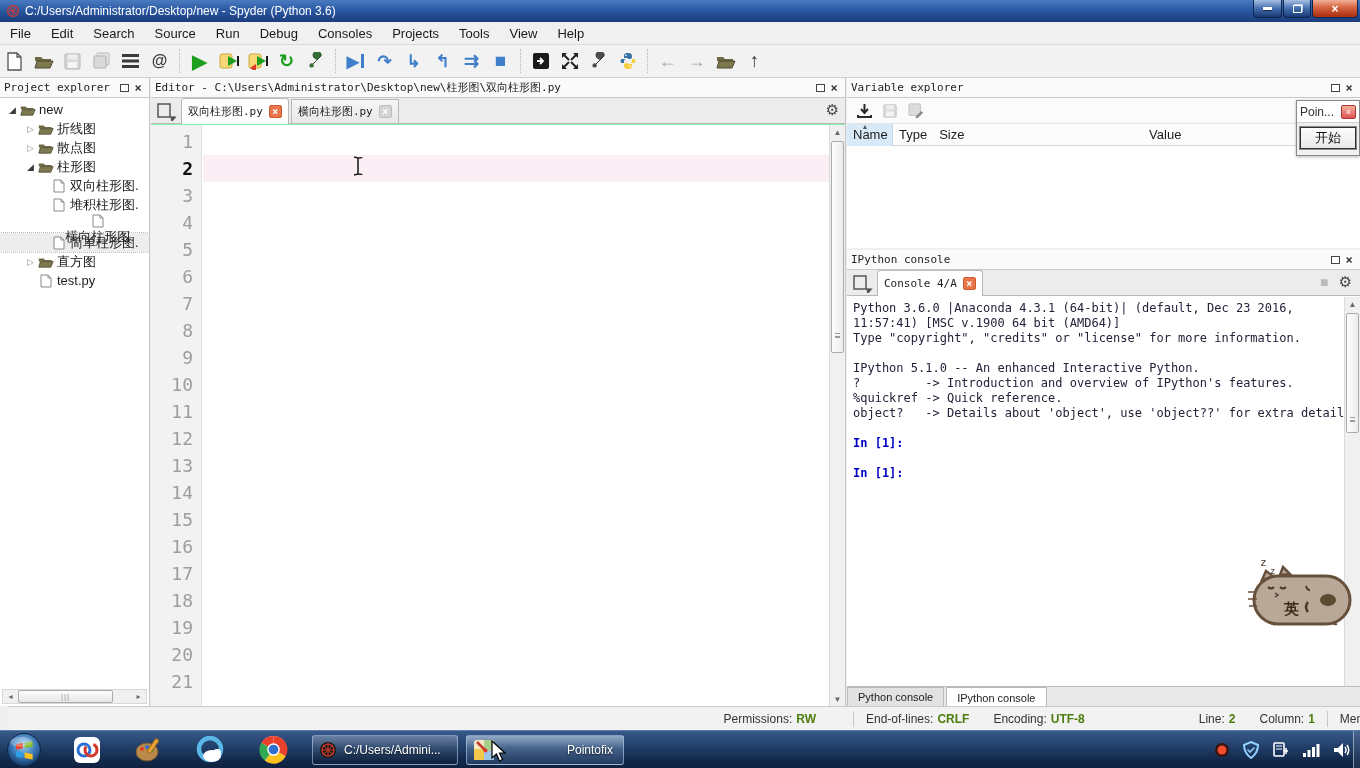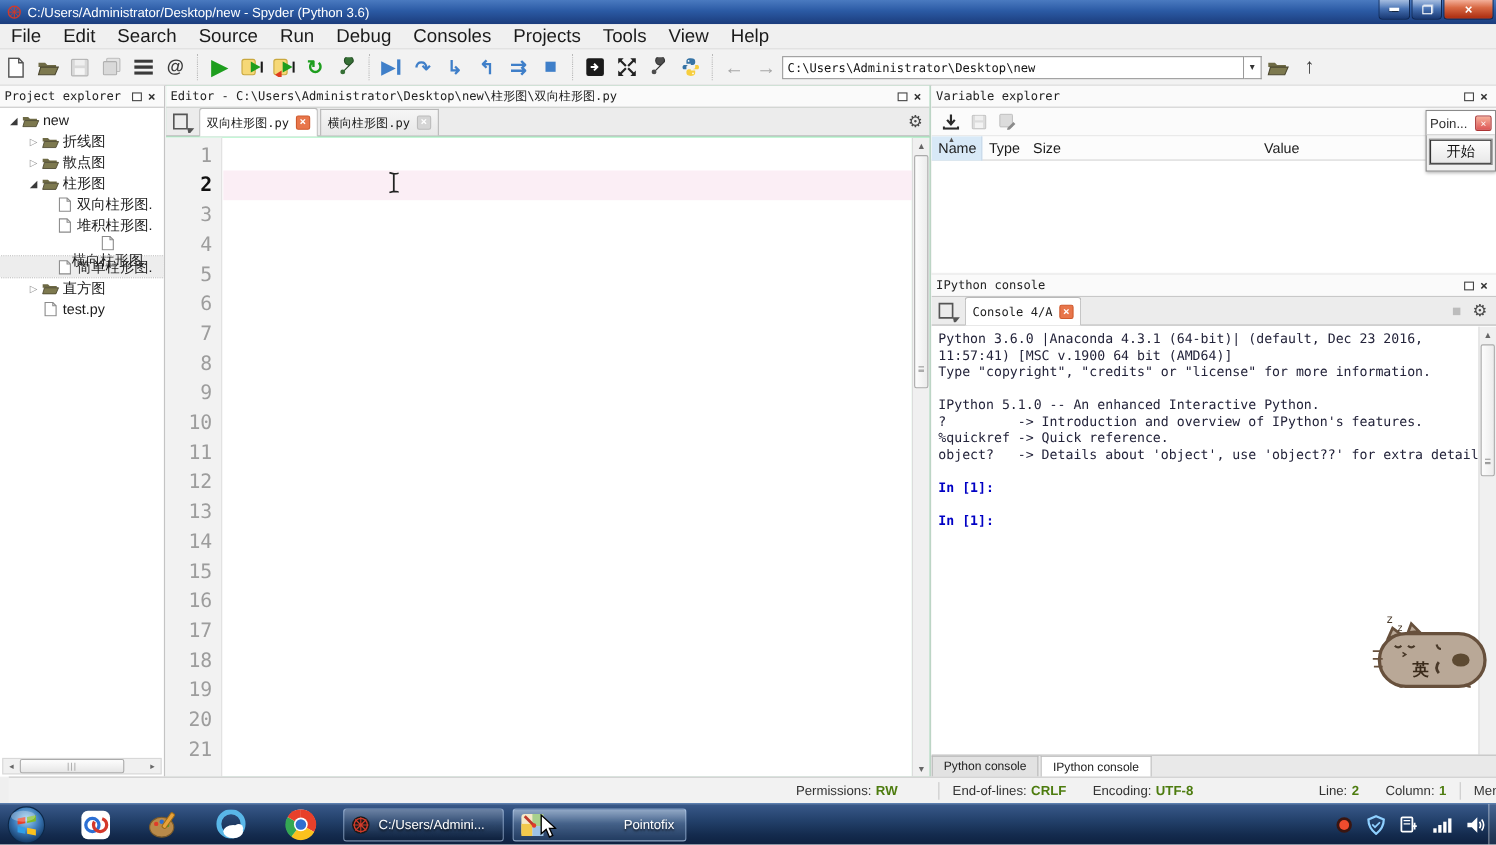--- a/index.html
+++ b/index.html
@@ -17,21 +17,21 @@
   .winbtn { height:18px; border:1px solid #10264e; border-top:none; border-radius:0 0 4px 4px;
     background:linear-gradient(180deg,rgba(255,255,255,.5),rgba(255,255,255,.12) 45%,rgba(10,30,70,.35));
     display:flex; align-items:center; justify-content:center; color:#fff; margin-left:1px; }
   .winbtn.min { width:29px; } .winbtn.rest { width:28px; }
   .winbtn.close { width:46px; background:linear-gradient(180deg,#f3b09a,#d96a45 40%,#b13416 90%); font-weight:bold; font-size:12px; }
   .minbar { width:9px; height:3px; background:#fff; box-shadow:0 1px 1px rgba(0,0,0,.6); }
   .restbox { width:9px; height:8px; border:1px solid #fff; box-shadow:1px -1px 0 rgba(255,255,255,.6); }
 
   
   .menubar { left:0; top:22px; width:1360px; height:23px; background:#f0f0f0; border-bottom:1px solid #d9d9d9;
-    display:flex; align-items:center; font-size:17px; color:#1a1a1a; }
+    display:flex; align-items:center; font-size:13px; color:#1a1a1a; }
   .menuitem { padding:2px 10px; }
 
   
   .toolbarrow { left:0; top:45px; width:1360px; height:33px; background:#f2f2f2; border-bottom:1px solid #cfcfcf;
     display:flex; align-items:center; }
   .tbtn { width:27px; height:27px; display:flex; align-items:center; justify-content:center; margin:0 1px; font-size:17px; }
   .tsep { width:1px; height:24px; border-left:1px dotted #b9b9b9; margin:0 5px; }
   .g-green { color:#1e9e1e; font-weight:bold; }
   .g-blue { color:#3f7fc9; font-weight:bold; }
   .g-gray { color:#a8a8a8; font-weight:bold; }
@@ -297,26 +297,20 @@
           <circle cx="11" cy="14.6" r=".8" fill="#fff"></circle>
       </svg>
     </div>
     <div class="tsep"></div>
     <div class="tbtn g-gray" style="font-size:18px;">
         <span>←</span>
       </div>
     <div class="tbtn g-gray" style="font-size:18px;">
         <span>→</span>
       </div>
-    <div class="addrwrap">
-      <input class="addrbox" value="C:\Users\Administrator\Desktop\new" style="">
-      <div class="addr-drop">
-          <span>▾</span>
-        </div>
-    </div>
     <div class="tbtn">
       <svg width="20" height="16" viewBox="0 0 20 16">
         <path d="M1 4 h6 l2 2 h8 v2 h-16 z" fill="#6e6a45"></path>
         <path d="M3 8 h16 l-3 7 h-15 z" fill="#7d794f" stroke="#4c4830" stroke-width="1"></path>
       </svg>
     </div>
     <div class="tbtn g-dark" style="font-size:19px;">
         <span>↑</span>
       </div>
   </div>

